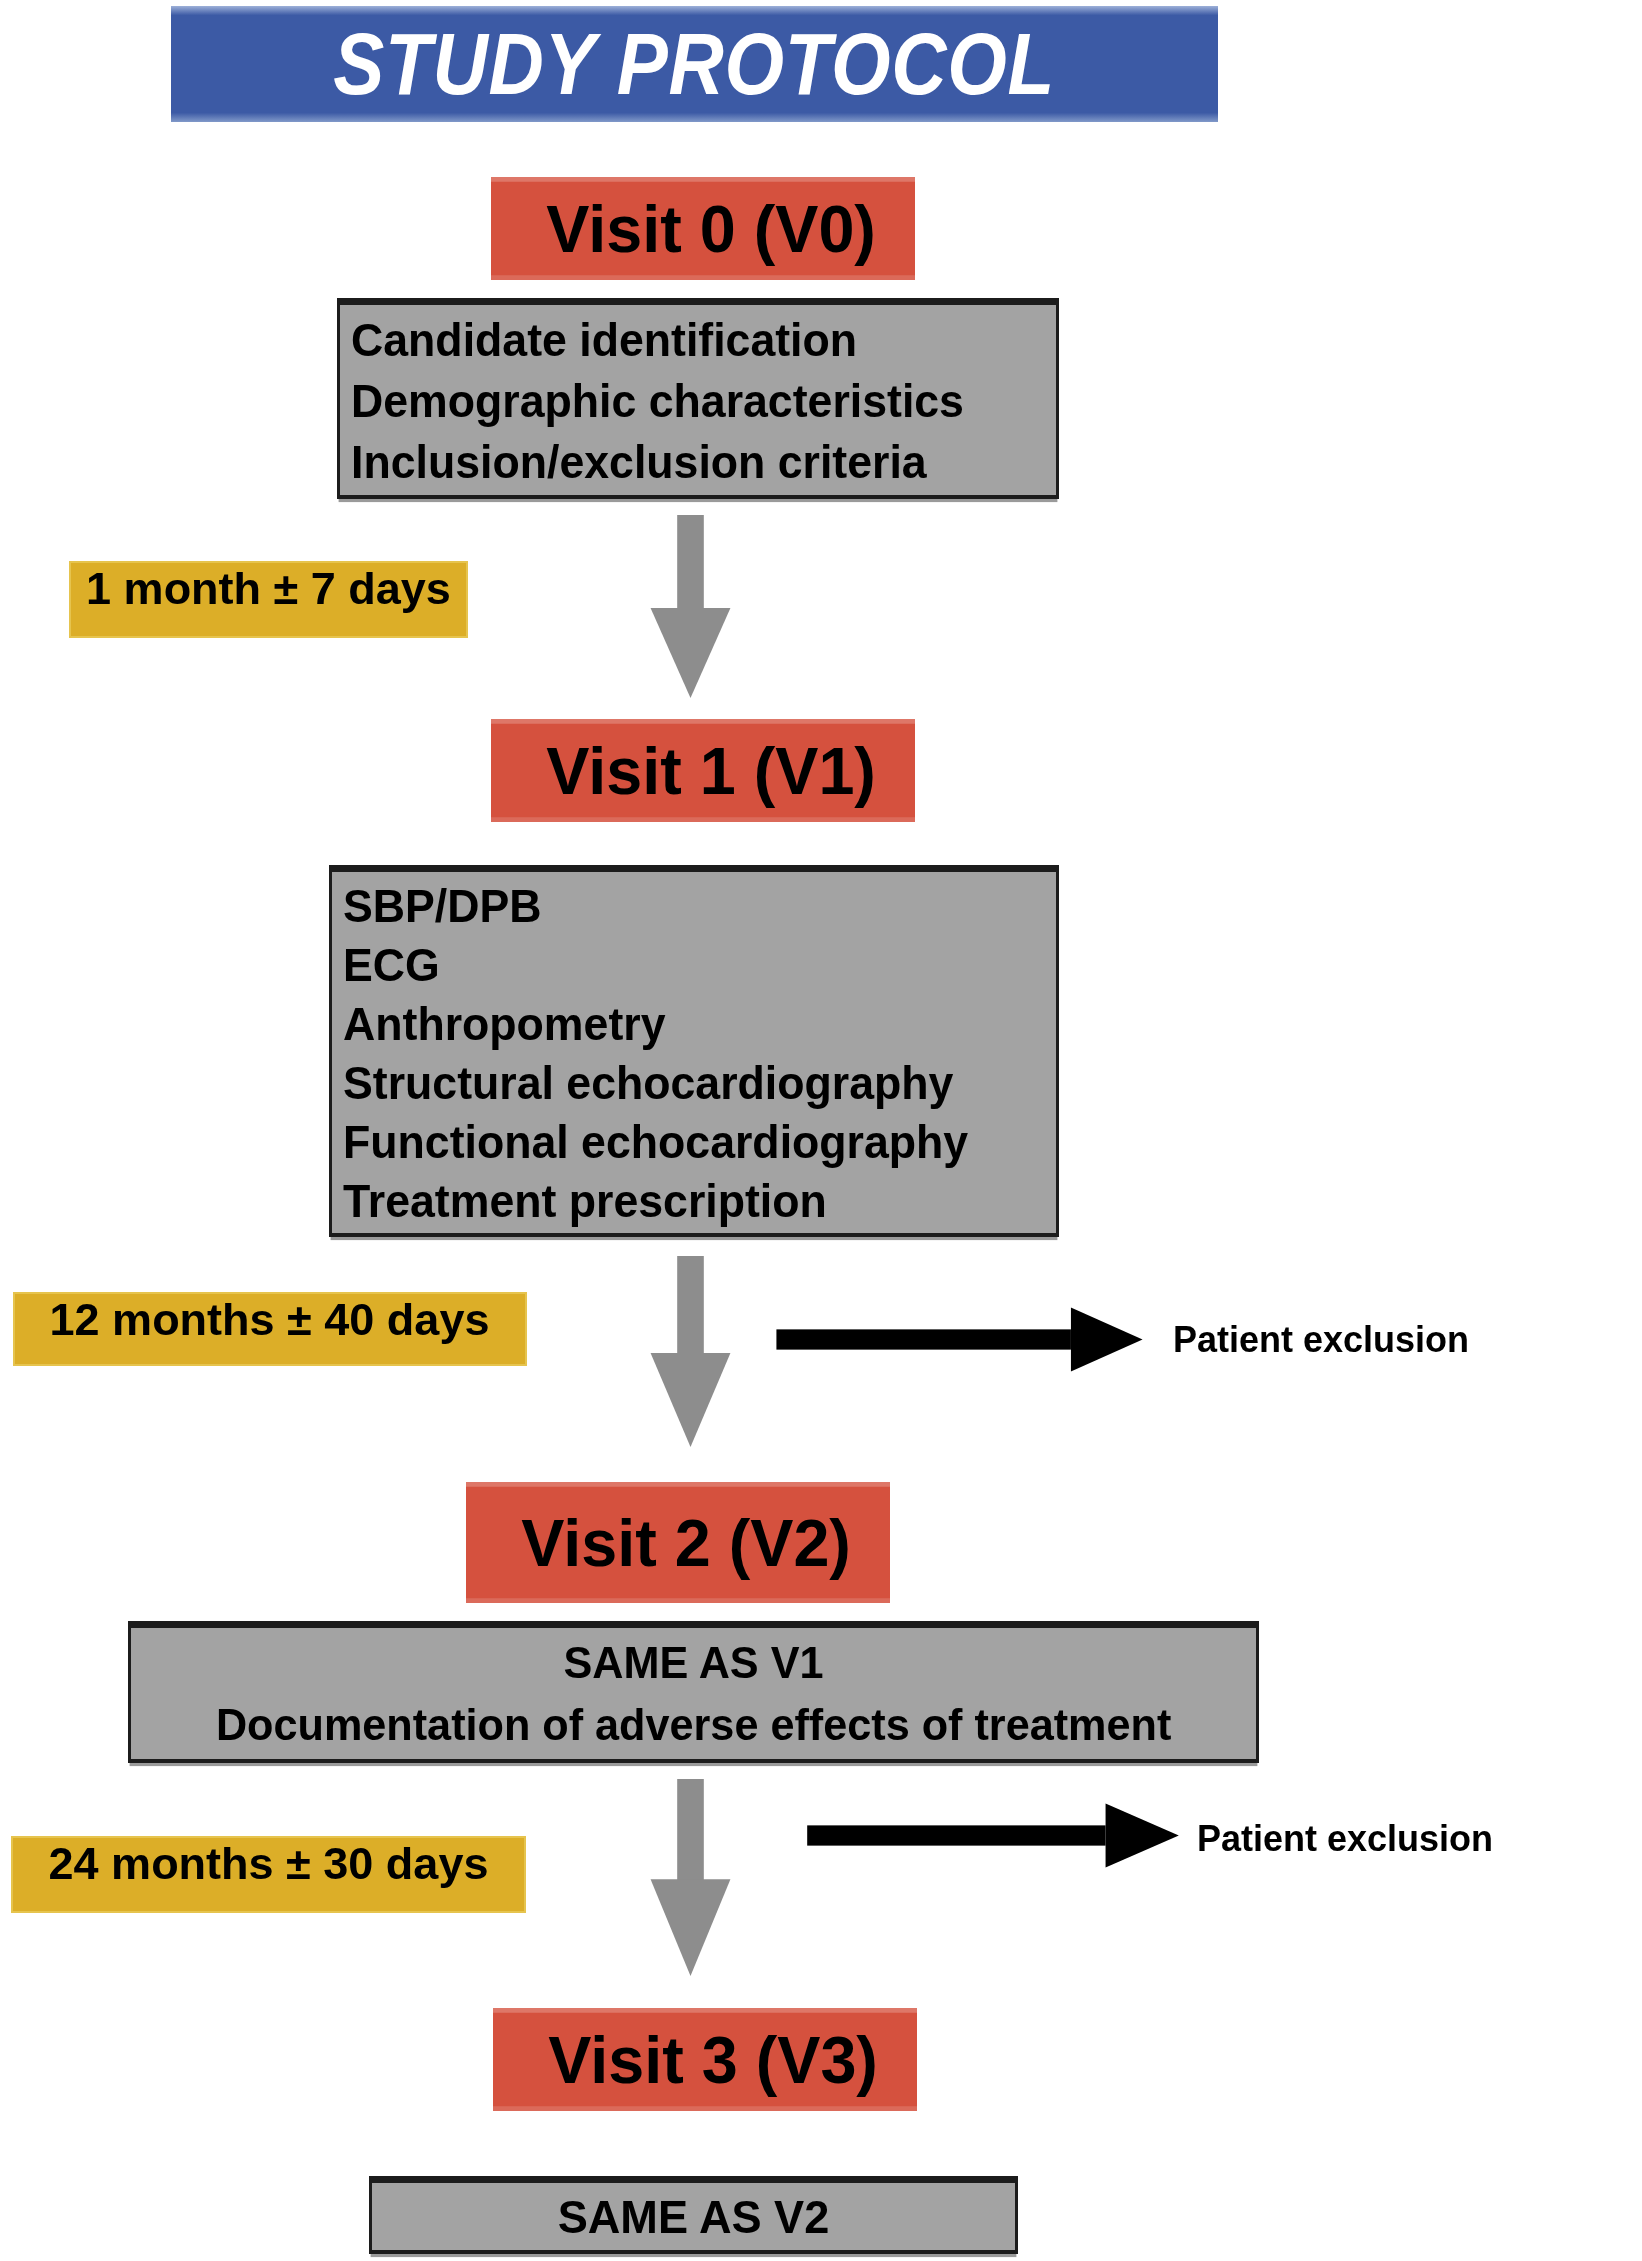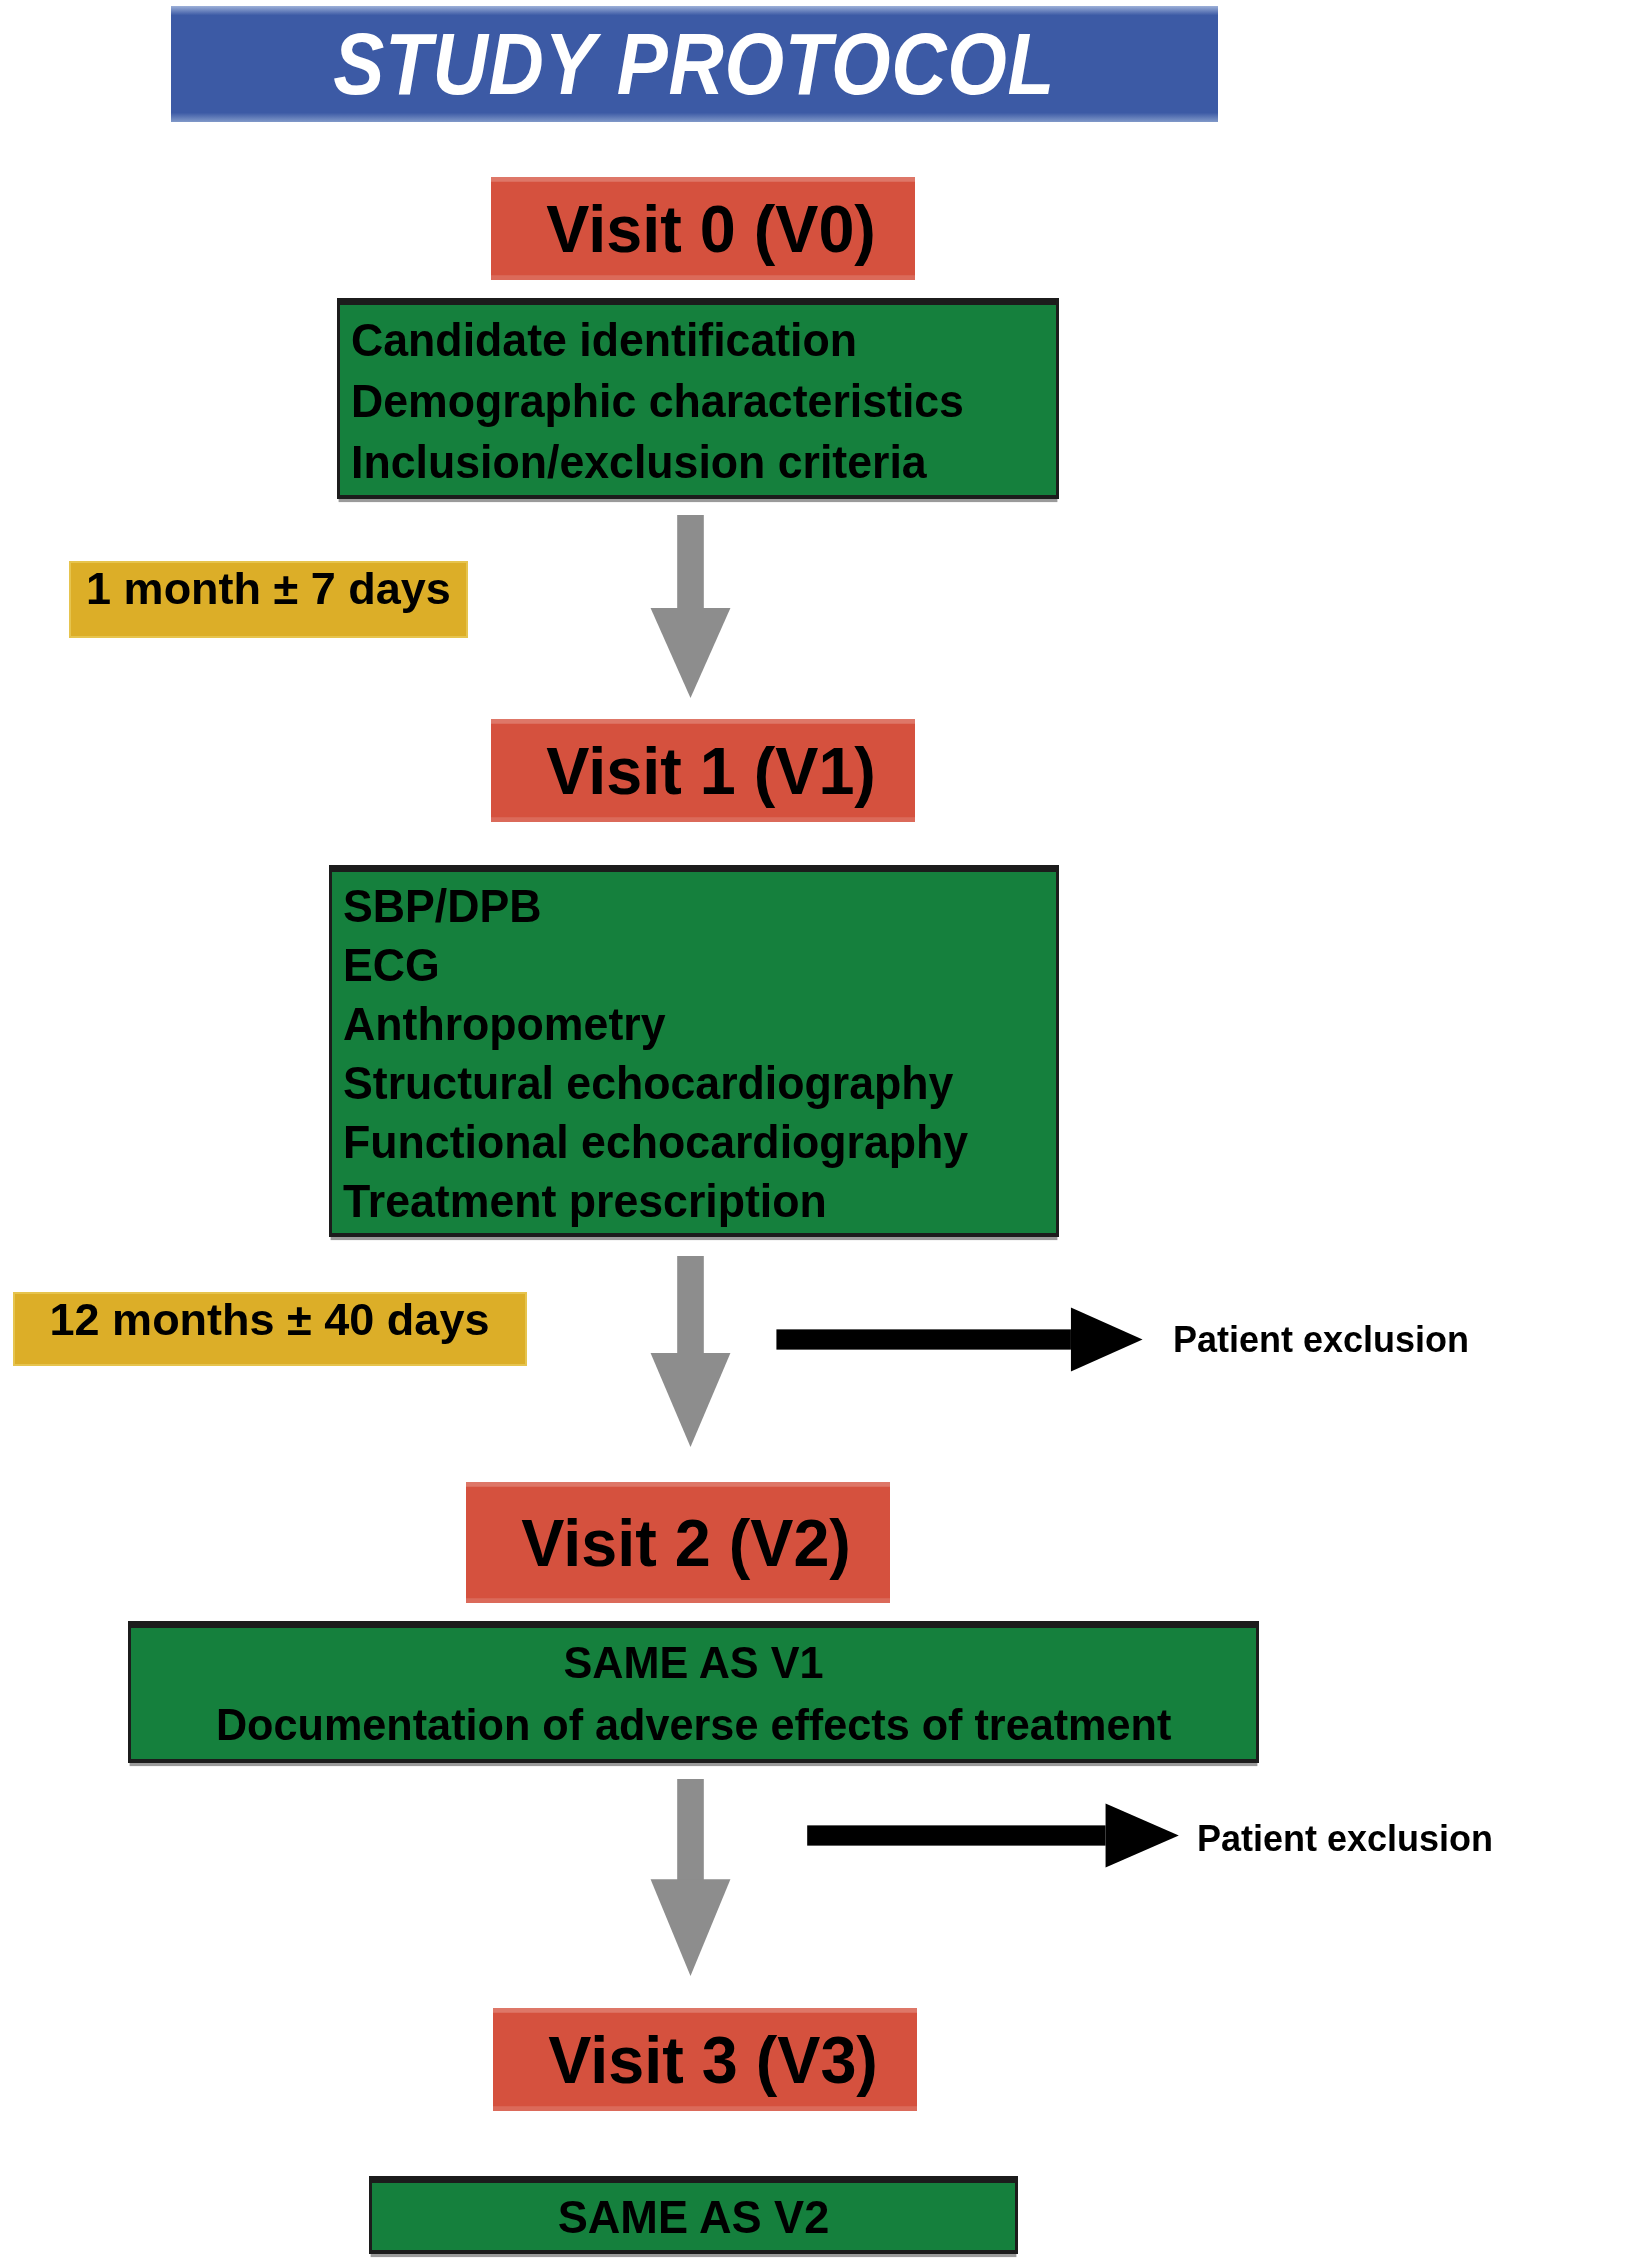--- a/index.html
+++ b/index.html
@@ -22,21 +22,21 @@
     box-shadow:inset 0 4.7px 0 rgba(255,255,255,.22), inset 0 -4.7px 0 rgba(255,255,255,.15);
     display:flex;align-items:center;justify-content:center;padding-left:17px;
   }
   .vbox span{font-size:66px;white-space:nowrap;transform:scaleX(.98);}
   #v0-red{left:491px;top:177px;}
   #v1-red{left:491px;top:719px;}
   #v2-red{left:466px;top:1482px;height:121px;}
   #v3-red{left:493px;top:2008px;}
   
   .wbox{
-    position:absolute;background:#15803d;border:3.1px solid #1c1c1c;
+    position:absolute;background:#a3a3a3;border:3.1px solid #1c1c1c;
     border-top-width:7.8px;border-bottom-width:4.7px;
     box-shadow:0 4.7px 0 -1.6px #9a9a9a;box-sizing:border-box;
     display:flex;flex-direction:column;justify-content:center;
   }
   .wbox .ln{font-size:47px;line-height:61px;white-space:nowrap;}
   .wbox.left .ln{transform:scaleX(.95);transform-origin:left center;}
   .wbox.center{align-items:center;text-align:center;}
   .wbox.center .ln{transform:scaleX(.96);transform-origin:center center;}
   #v0-box{left:337px;top:298px;width:722px;height:201px;padding-left:11px;}
   #v1-box{left:329px;top:865px;width:730px;height:372px;padding-left:11px;}
@@ -125,20 +125,23 @@
   </div>
 
   <div class="vbox" id="v2-red">
     <span>Visit 2 (V2)</span>
   </div>
   <div class="wbox center" id="v2-box">
     <div class="ln">SAME AS V1</div>
     <div class="ln">Documentation of adverse effects of treatment</div>
   </div>
 
+  <div class="ybox" id="interval-3">
+    <span>24 months ± 30 days</span>
+  </div>
   <div class="garrow" id="arrow-3">
     <svg width="83" height="197" viewBox="0 0 106 240" preserveAspectRatio="none">
       <rect x="36" y="0" width="34" height="126" fill="#8d8d8d"></rect>
       <polygon points="2,122 104,122 53,240" fill="#8d8d8d"></polygon>
     </svg>
   </div>
   <div class="barrow" id="excl-arrow-2">
     <svg width="372" height="67" viewBox="0 0 477 86">
       <rect x="0" y="30" width="383" height="26" fill="#000000"></rect>
       <polygon points="383,2 383,84 477,43" fill="#000000"></polygon>

